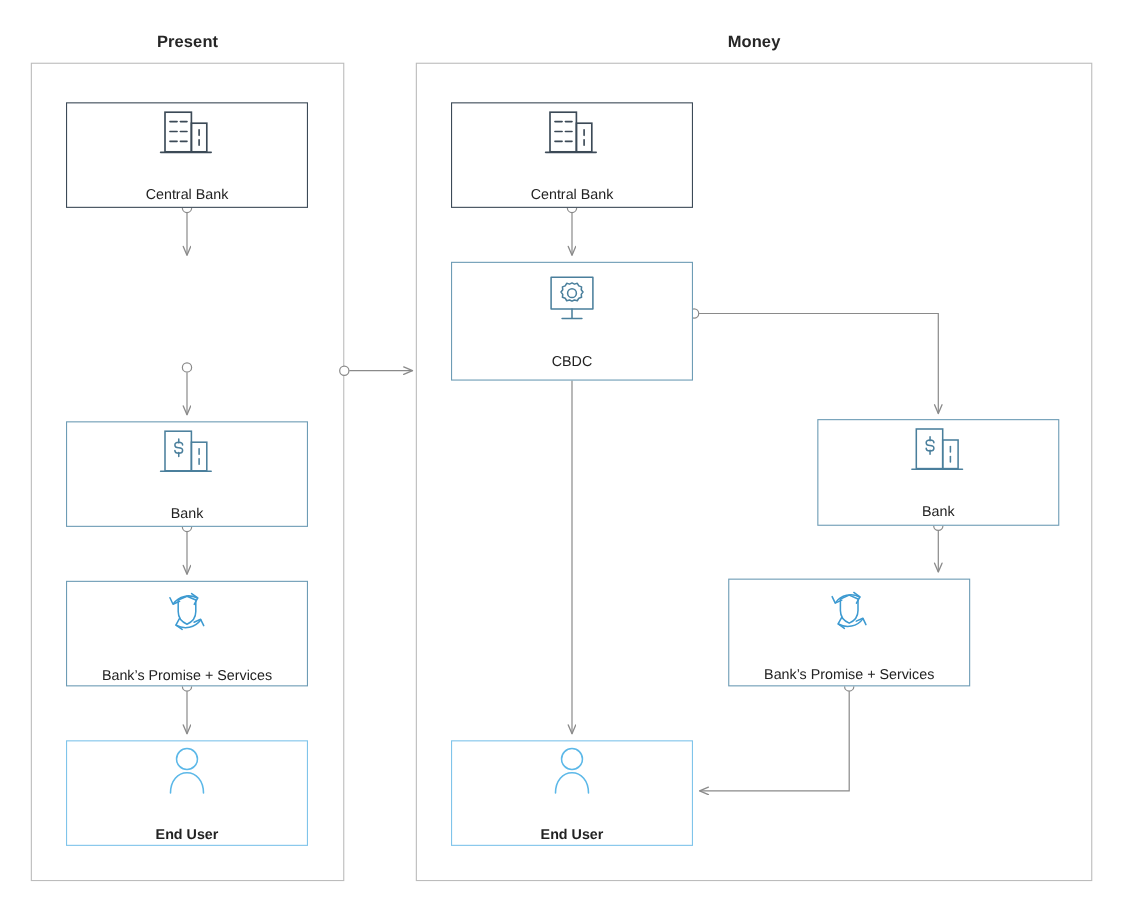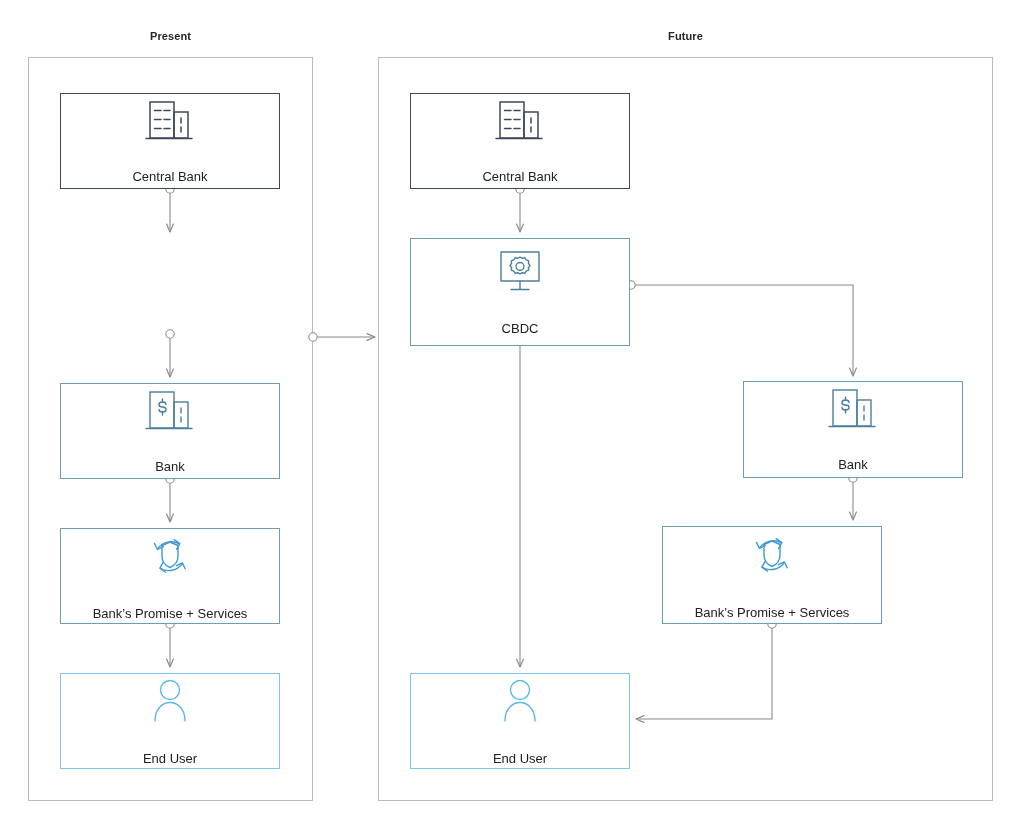--- a/index.html
+++ b/index.html
@@ -23,40 +23,40 @@
   
   .panel {
     position: absolute;
     border: 1px solid #bcbcbc;
     background: transparent;
     box-sizing: border-box;
   }
   .panel-title {
     position: absolute;
     text-align: center;
-    font-size: 11px;
+    font-size: 15px;
     font-weight: 700;
     color: #262626;
     letter-spacing: 0.1px;
     white-space: nowrap;
   }
   
   .node {
     position: absolute;
     box-sizing: border-box;
     background: #ffffff;
     display: flex;
     flex-direction: column;
     align-items: center;
     justify-content: center;
     gap: 20px;
   }
   .node.dark   { border: 1.6px solid #3c4a57; }
   .node.mid    { border: 1.4px solid #6d9cb5; }
-  .node.light  { border: 1.4px solid #7fc4ea; }
+  .node.light  { border: 1.4px solid #7fc4ea; font-weight: bold; }
 
   .node-icon {
     display: block;
     line-height: 0;
     margin-bottom: 6px;
   }
   .node-label {
     font-size: 13px;
     color: #222222;
     text-align: center;
@@ -73,21 +73,21 @@
     pointer-events: none;
   }
 </style>
 </head>
 <body>
 
 <div id="canvas">
 
   <div class="panel-title" style="left:28px; top:30px; width:285px;">Present</div>
 
-  <div class="panel-title" style="left:378px; top:30px; width:615px;">Future</div>
+  <div class="panel-title" style="left:378px; top:30px; width:615px;">Money</div>
 
   <div class="panel" style="left:28px; top:57px; width:285px; height:744px;"></div>
 
   <div class="panel" style="left:378px; top:57px; width:615px; height:744px;"></div>
 
   <svg id="wires" viewBox="0 0 1024 829" xmlns="http://www.w3.org/2000/svg">
     <defs>
       <marker id="ah" markerWidth="12" markerHeight="12" refX="9.2" refY="4" orient="auto" markerUnits="userSpaceOnUse">
         <path d="M1.2,0.6 L9.2,4 L1.2,7.4" fill="none" stroke="#8a8a8a" stroke-width="1.2" stroke-linecap="round" stroke-linejoin="round"></path>
       </marker>

